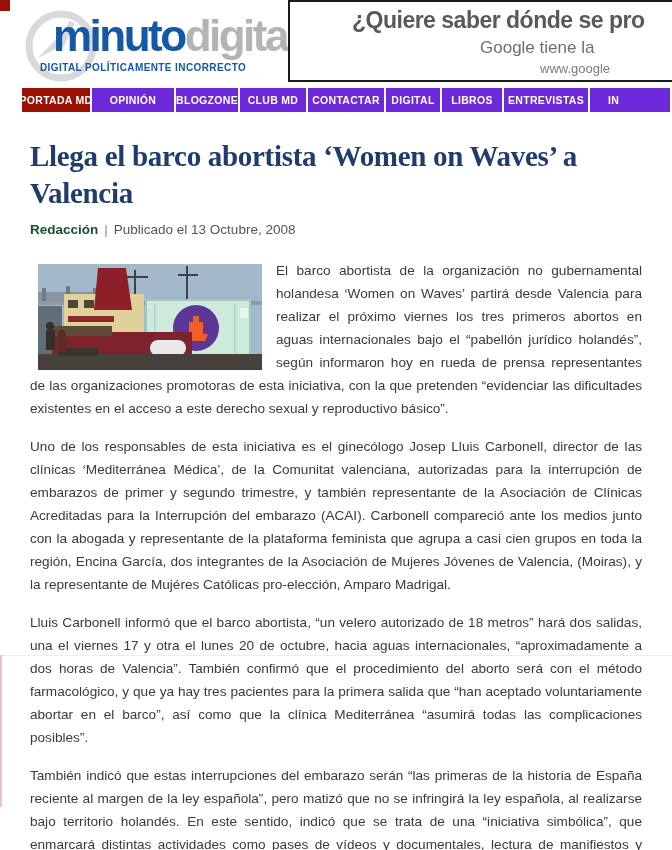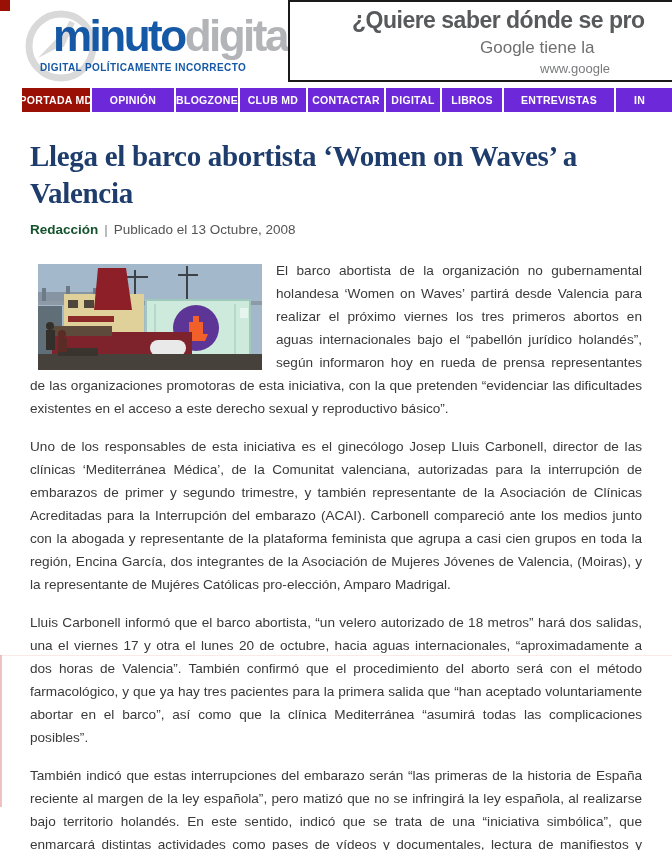--- a/index.html
+++ b/index.html
@@ -73,21 +73,21 @@
   </div>
 
   <nav class="nav">
     <div class="tab active" style="width:68px">PORTADA MD</div>
     <div class="tab" style="width:82px">OPINIÓN</div>
     <div class="tab" style="width:62px">BLOGZONE</div>
     <div class="tab" style="width:66px">CLUB MD</div>
     <div class="tab" style="width:76px">CONTACTAR</div>
     <div class="tab" style="width:54px">DIGITAL</div>
     <div class="tab" style="width:60px">LIBROS</div>
-    <div class="tab" style="width:110px">ENTREVISTAS</div>
+    <div class="tab" style="width:84px">ENTREVISTAS</div>
     <div class="tab cut" style="width:80px">IN</div>
   </nav>
 </div>
 
 <main>
   <h1>Llega el barco abortista ‘Women on Waves’ a Valencia</h1>
 
   <div class="byline">
     <span class="author">Redacción</span><span class="sep">|</span><span class="date">Publicado el 13 Octubre, 2008</span>
   </div>

